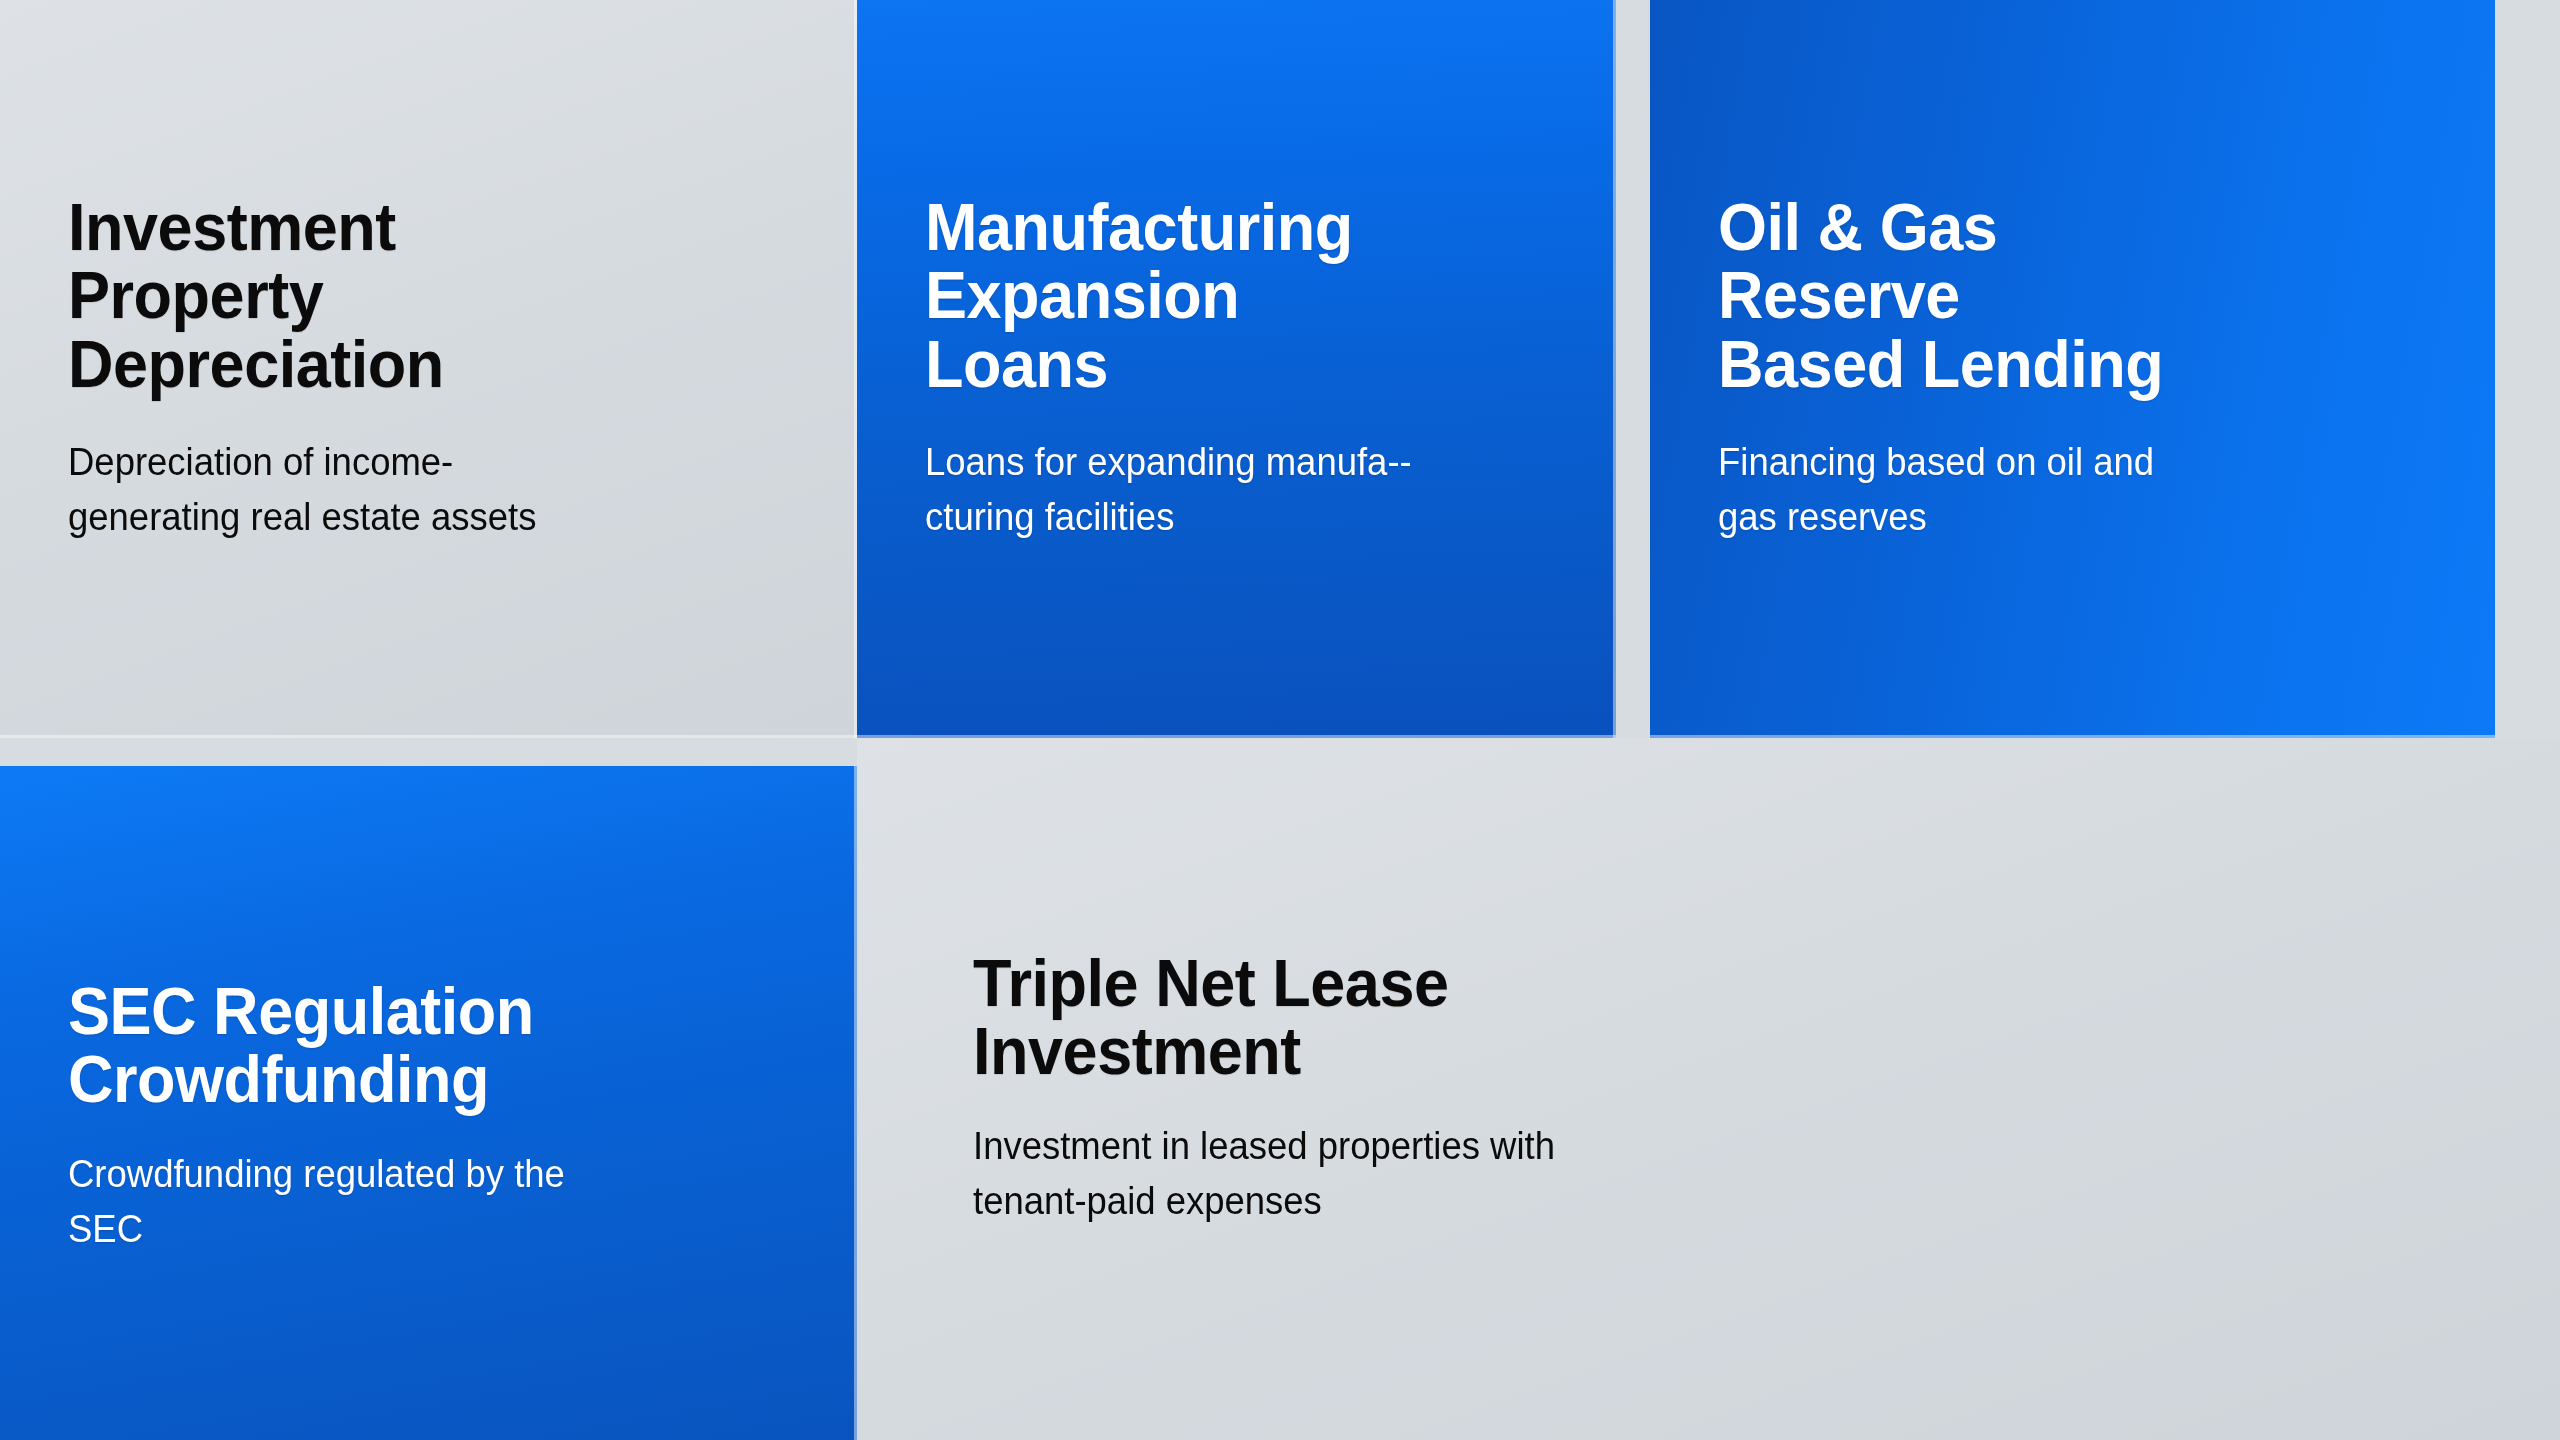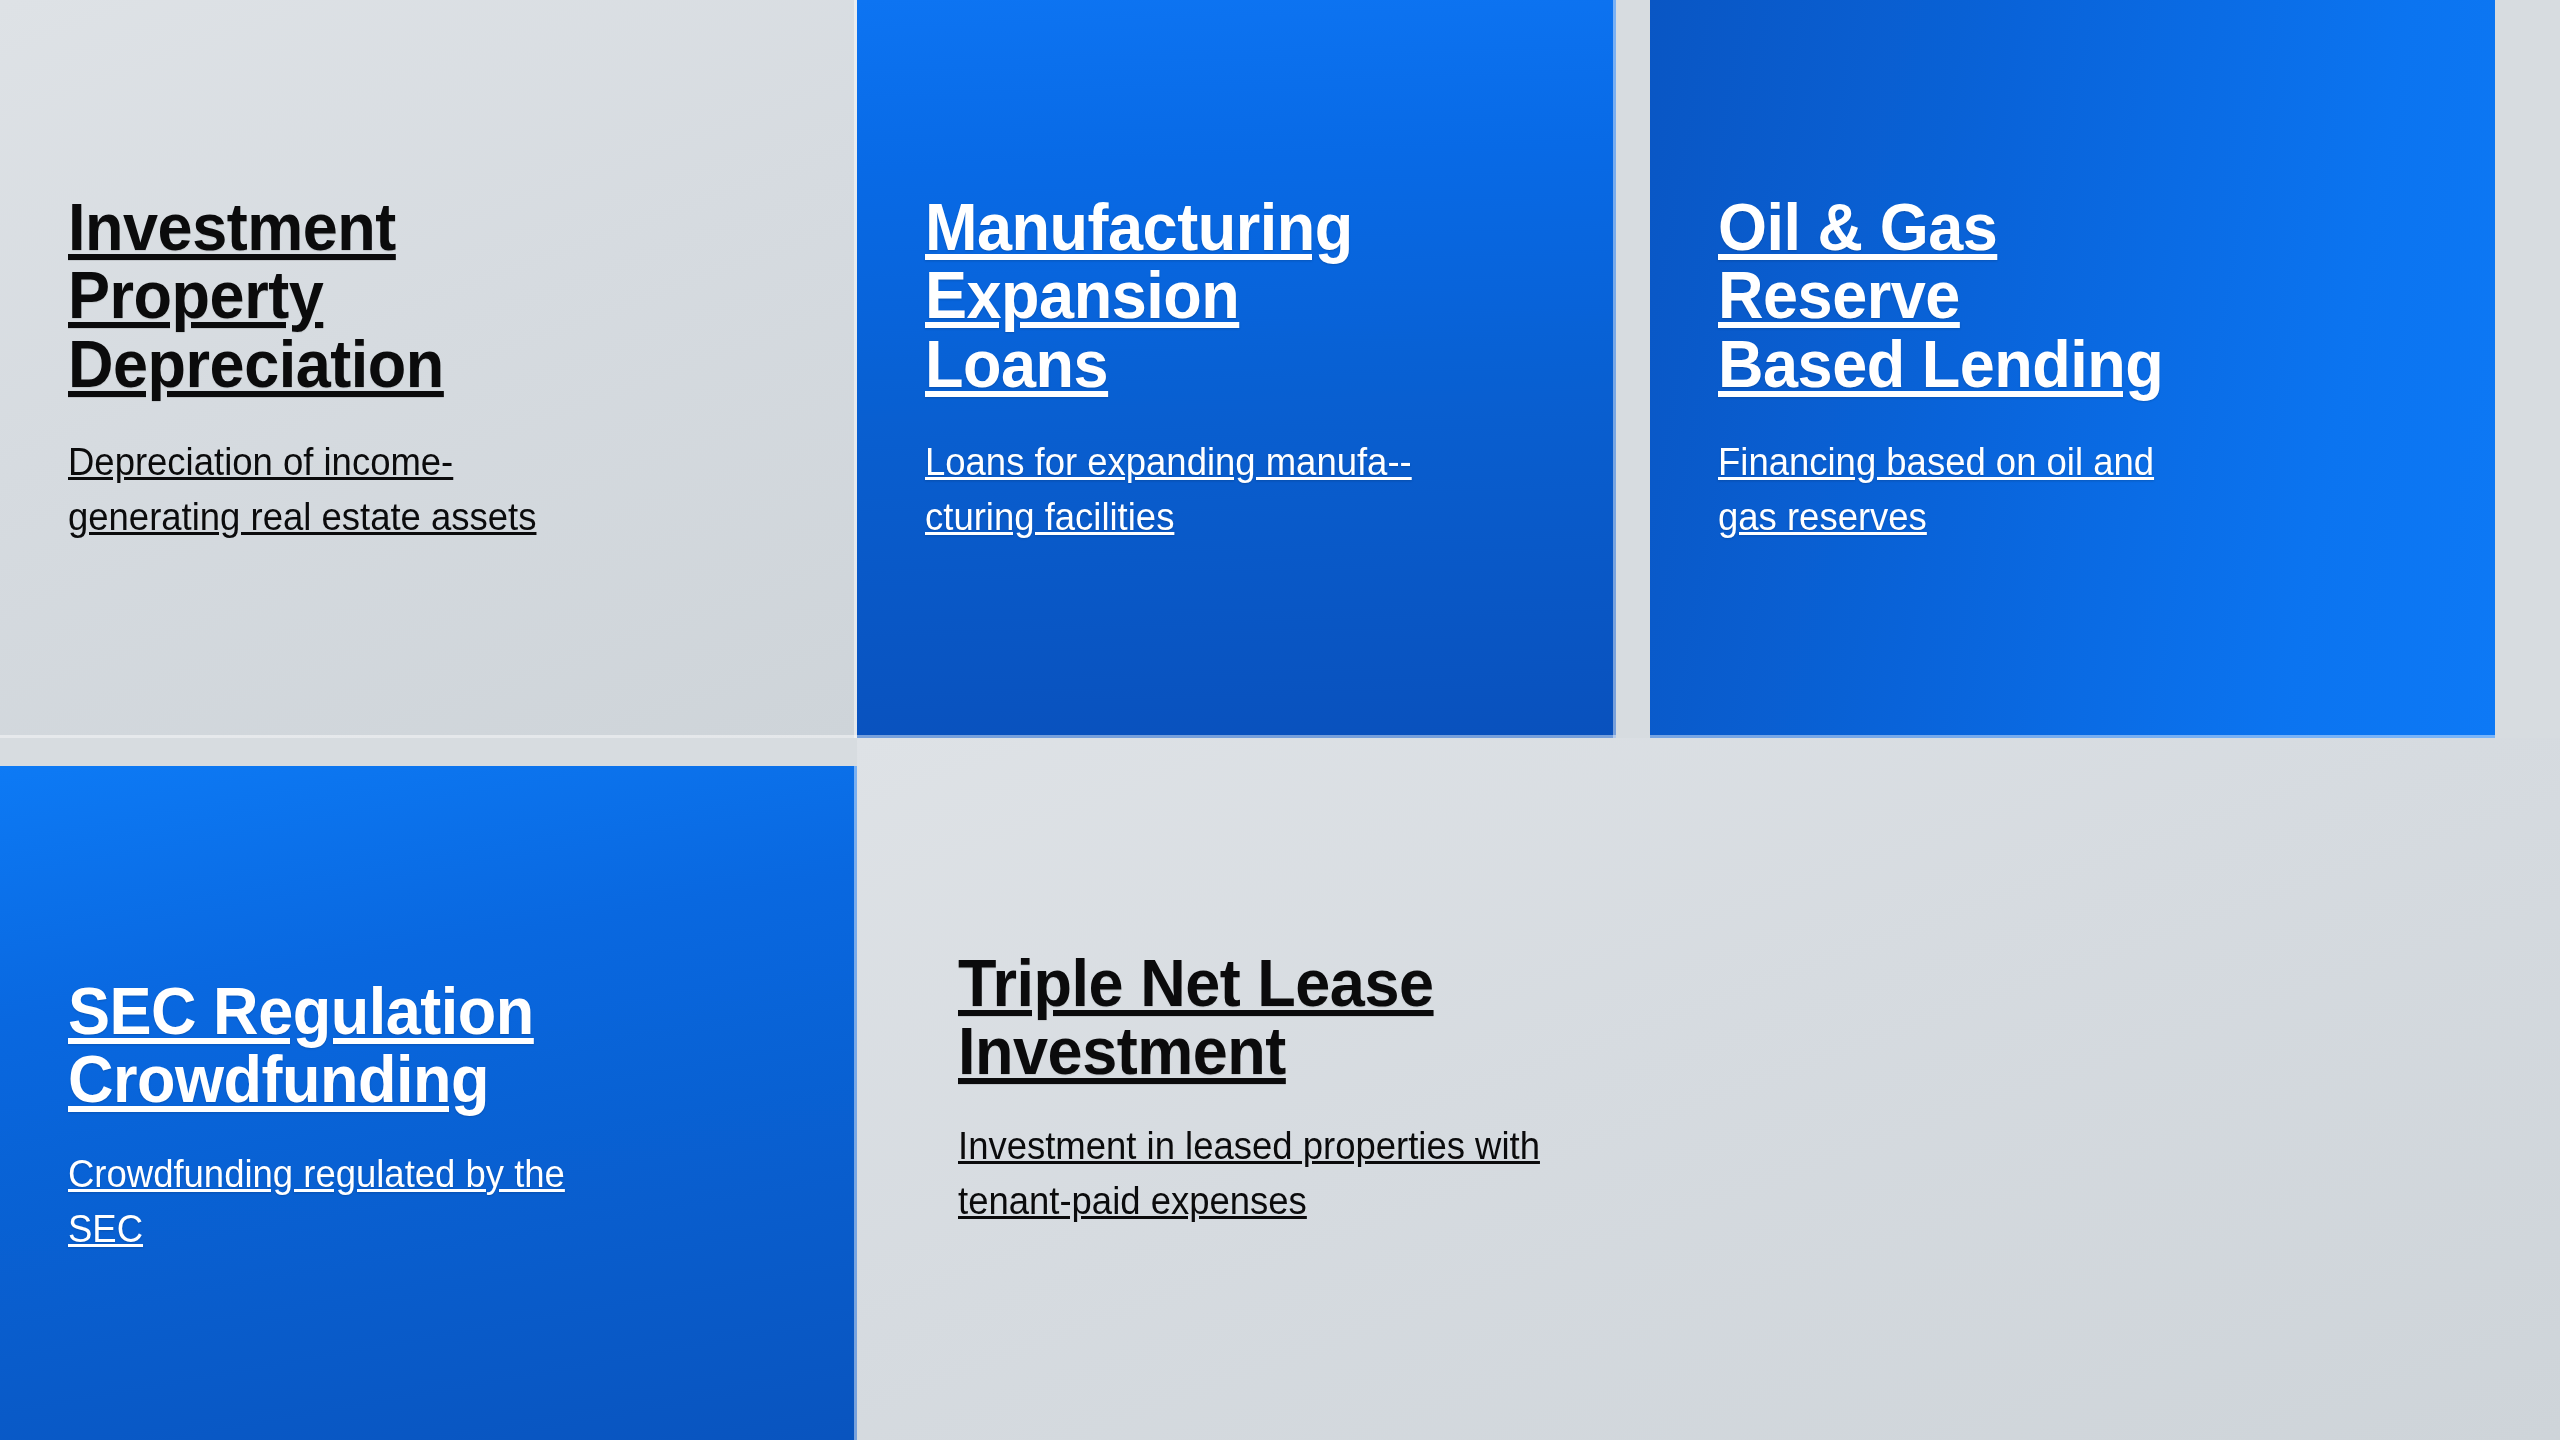--- a/index.html
+++ b/index.html
@@ -65,21 +65,20 @@
     content: "";
     position: absolute;
     left: 0; right: 0; bottom: 0;
     height: 3px;
     background: rgba(255,255,255,0.45);
   }
 
   .card-inner {
     position: relative;
     z-index: 2;
-    text-decoration: underline;
   }
 
   .title {
     font-weight: 700;
     font-size: 67px;
     line-height: 1.02;
     letter-spacing: -0.5px;
     margin: 0 0 1px 0;
     transform: scaleX(0.94);
     transform-origin: left center;
@@ -115,21 +114,21 @@
   #card-4 .card-inner { padding-left: 68px; padding-right: 40px; }
   #card-5 .card-inner { padding-left: 100px; padding-right: 40px; }
 
   #card-1 .gap, #card-2 .gap, #card-3 .gap { height: 36px; }
   #card-4 .gap, #card-5 .gap { height: 32px; }
 
   
   #card-5 .card-inner { margin-left: 0; }
   #card-5 { justify-content: center; }
   #card-5 .card-inner { padding-left: 100px; }
-  #card-5 .shift { margin-left: 1px; }
+  #card-5 .shift { margin-left: 16px; }
 
   
   #board { filter: saturate(1.02); }
 </style>
 </head>
 <body>
 
 <div id="board">
 
   <section class="card gray sep-right sep-bottom" id="card-1">

